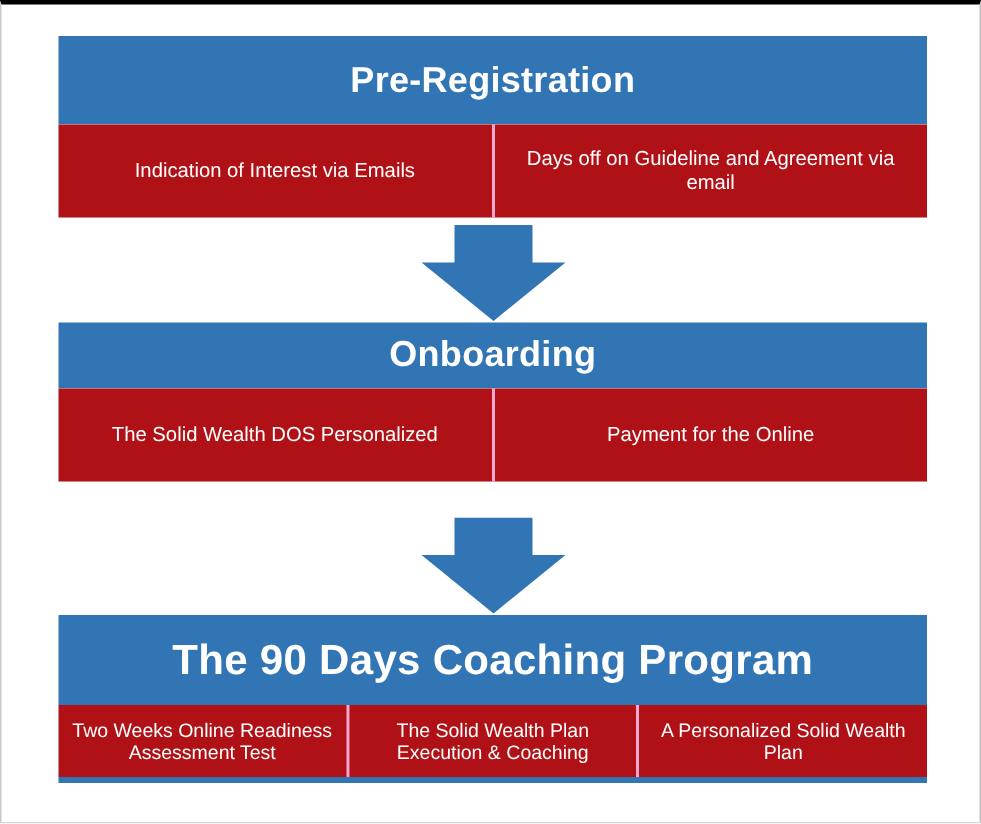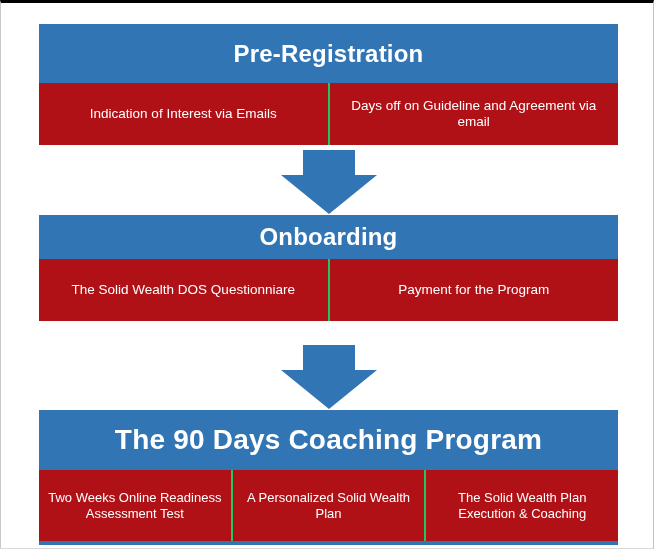--- a/index.html
+++ b/index.html
@@ -58,21 +58,21 @@
   .item {
     background: #b01116;
     color: #ffffff;
     display: flex;
     align-items: center;
     justify-content: center;
     text-align: center;
     box-sizing: border-box;
     padding: 4px 6px;
     line-height: 1.18;
-    border-right: 2px solid #22c55e;
+    border-right: 2px solid #f9a8d4;
     flex: 1 1 0;
     min-width: 0;
   }
   .item:last-child { border-right: none; }
   .stage-footer-rule {
     height: 4px;
     background: #3275b4;
     width: 100%;
   }
 
@@ -84,21 +84,21 @@
 
   
   #stage-2 { top: 212px; }
   #stage-2 .stage-header { height: 44px; font-size: 24px; }
   #stage-2 .stage-items { height: 62px; }
   #stage-2 .item { font-size: 13.5px; }
 
   
   #stage-3 { top: 407px; }
   #stage-3 .stage-header { height: 60px; font-size: 28px; }
-  #stage-3 .stage-items { height: 71px; }
+  #stage-3 .stage-items { height: 48px; }
   #stage-3 .item { font-size: 13px; }
 
   
   .arrow {
     position: absolute;
     left: 280px;
     width: 96px;
     height: 64px;
   }
   #arrow-1 { top: 147px; }
@@ -121,35 +121,35 @@
 
     <div class="arrow" id="arrow-1">
       <svg viewBox="0 0 96 64" preserveAspectRatio="none" aria-hidden="true">
         <polygon points="22,0 74,0 74,25 96,25 48,64 0,25 22,25" fill="#3275b4"></polygon>
       </svg>
     </div>
 
     <div class="stage" id="stage-2">
       <div class="stage-header">Onboarding</div>
       <div class="stage-items">
-        <div class="item">The  Solid Wealth DOS Questionniare</div>
-        <div class="item">Payment for the Program</div>
+        <div class="item">The  Solid Wealth DOS Personalized</div>
+        <div class="item">Payment for the Online</div>
       </div>
     </div>
 
     <div class="arrow" id="arrow-2">
       <svg viewBox="0 0 96 64" preserveAspectRatio="none" aria-hidden="true">
         <polygon points="22,0 74,0 74,25 96,25 48,64 0,25 22,25" fill="#3275b4"></polygon>
       </svg>
     </div>
 
     <div class="stage" id="stage-3">
       <div class="stage-header">The 90 Days Coaching Program</div>
       <div class="stage-items">
         <div class="item">Two Weeks  Online Readiness Assessment Test</div>
+        <div class="item">The Solid Wealth Plan Execution &amp; Coaching</div>
         <div class="item">A Personalized Solid Wealth Plan</div>
-        <div class="item">The Solid Wealth Plan Execution &amp; Coaching</div>
       </div>
       <div class="stage-footer-rule"></div>
     </div>
 
   </div>
 </div>
 
 </body></html>

